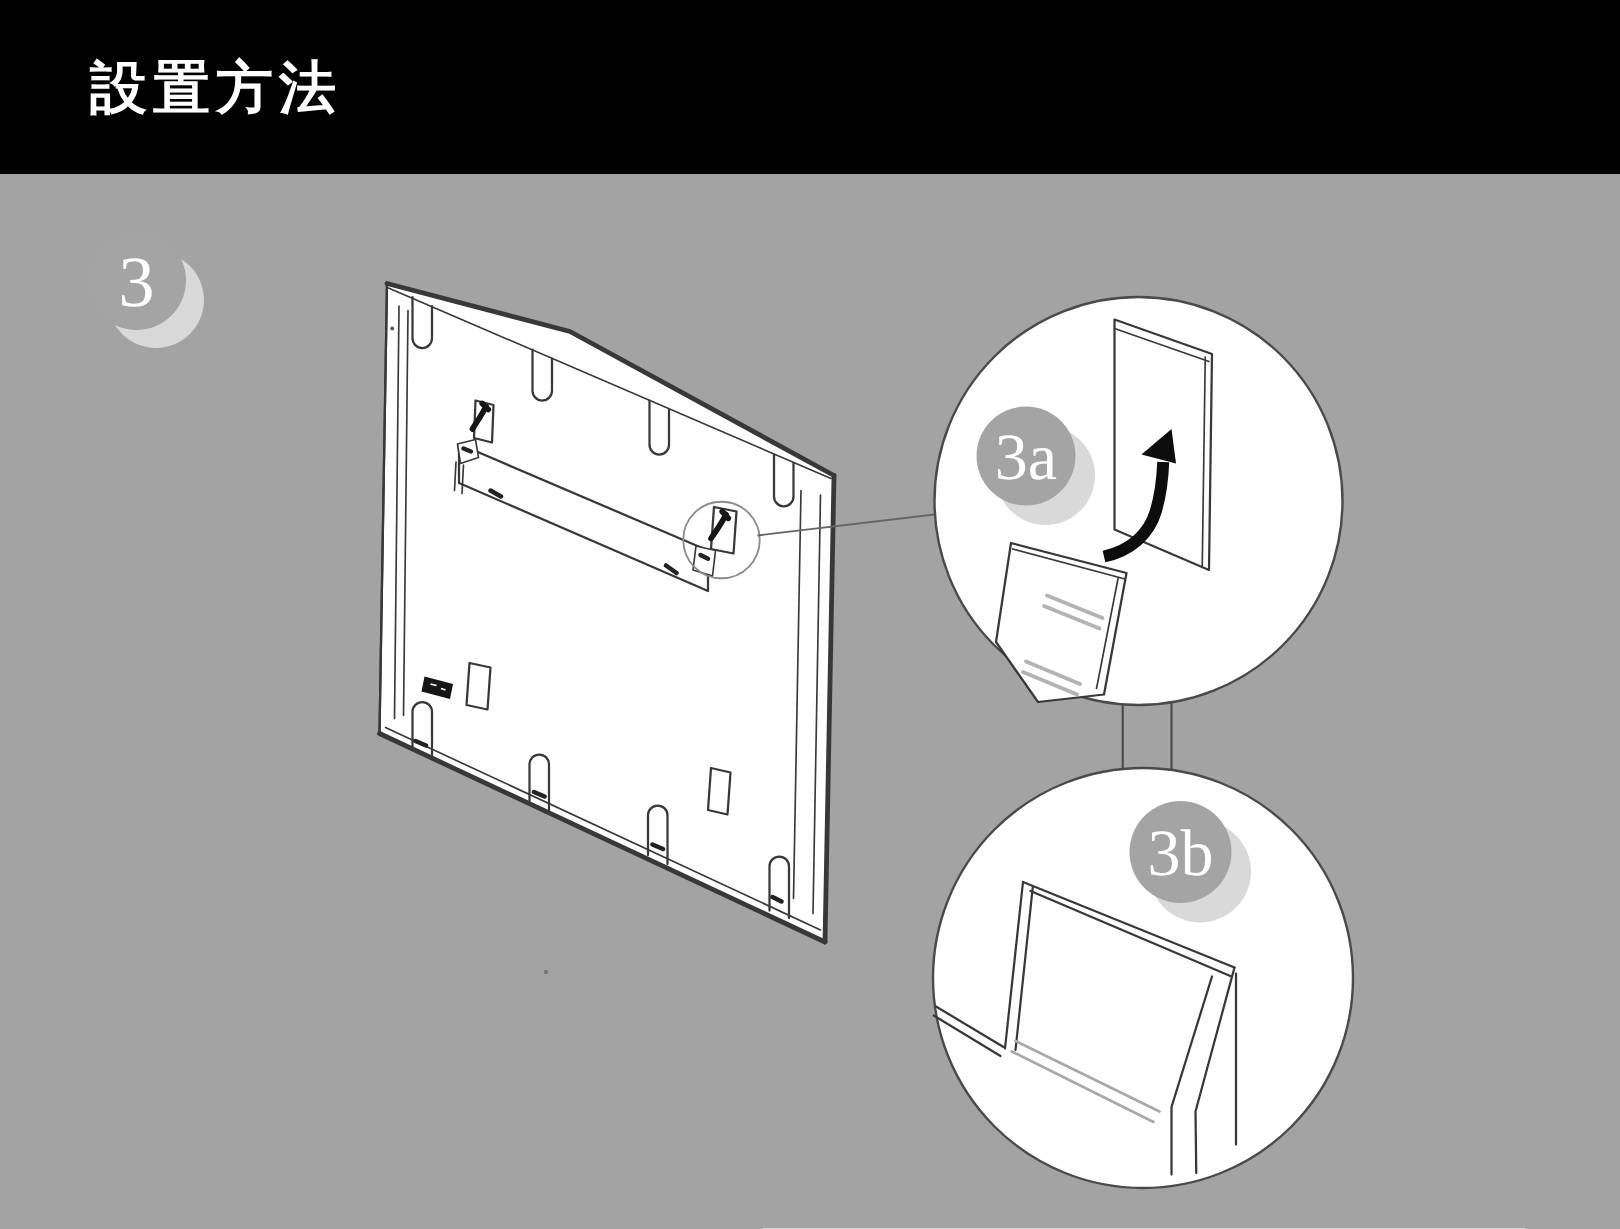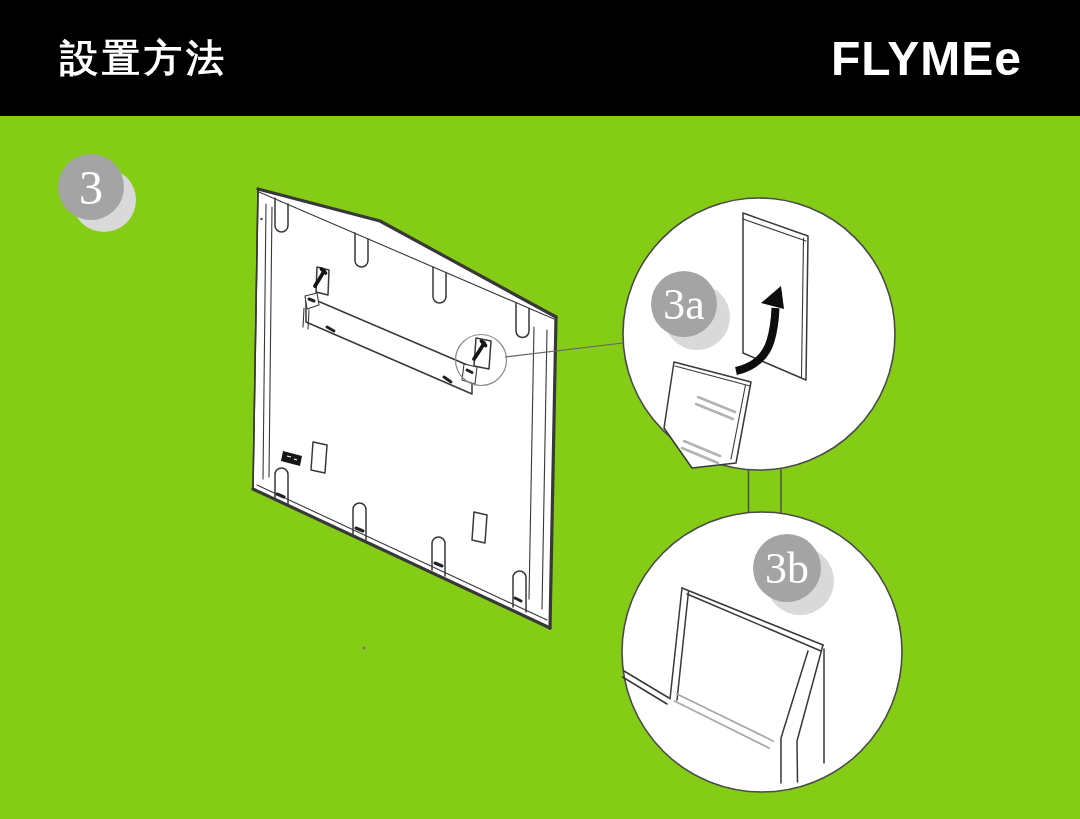--- a/index.html
+++ b/index.html
@@ -1,16 +1,16 @@
 <!DOCTYPE html>
 <html><head>
 <meta charset="utf-8">
 <style>
   html,body{margin:0;padding:0;background:#ffffff;}
-  .page{position:relative;width:1080px;height:819px;background:#84cc16;overflow:hidden;
+  .page{position:relative;width:1080px;height:819px;background:#a3a3a3;overflow:hidden;
         font-family:"Liberation Sans",sans-serif;}
   .topbar{position:absolute;left:0;top:0;width:1080px;height:116px;background:#000000;
           display:flex;align-items:center;justify-content:space-between;z-index:2;}
   .title{color:#ffffff;font-size:38px;font-weight:bold;letter-spacing:4px;margin-left:60px;}
   .brand{color:#ffffff;font-size:48px;font-weight:bold;letter-spacing:1px;margin-right:58px;}
   svg.art{position:absolute;left:0;top:0;z-index:1;}
   
   .s  {stroke:#383838;fill:none;stroke-width:1.5;stroke-linecap:round;stroke-linejoin:round;}
   .s3 {stroke-width:3.2;}
   .thin{stroke-width:1.1;}
@@ -23,21 +23,20 @@
   .badge-txt.big{font-size:48px;}
   .badge-txt.sm{font-size:44px;}
 </style>
 </head>
 <body>
 
 <div class="page">
 
   <header class="topbar">
     <div class="title">設置方法</div>
-    <div class="brand">FLYMEe</div>
   </header>
 
   <svg class="art" width="1080" height="819" viewBox="0 0 1080 819">
 
     <g>
       <circle cx="104" cy="200" r="32" fill="#d9d9d9"></circle>
       <circle cx="91" cy="187" r="33" fill="#a4a4a4"></circle>
       <text class="badge-txt big" x="91" y="204">3</text>
     </g>
 

